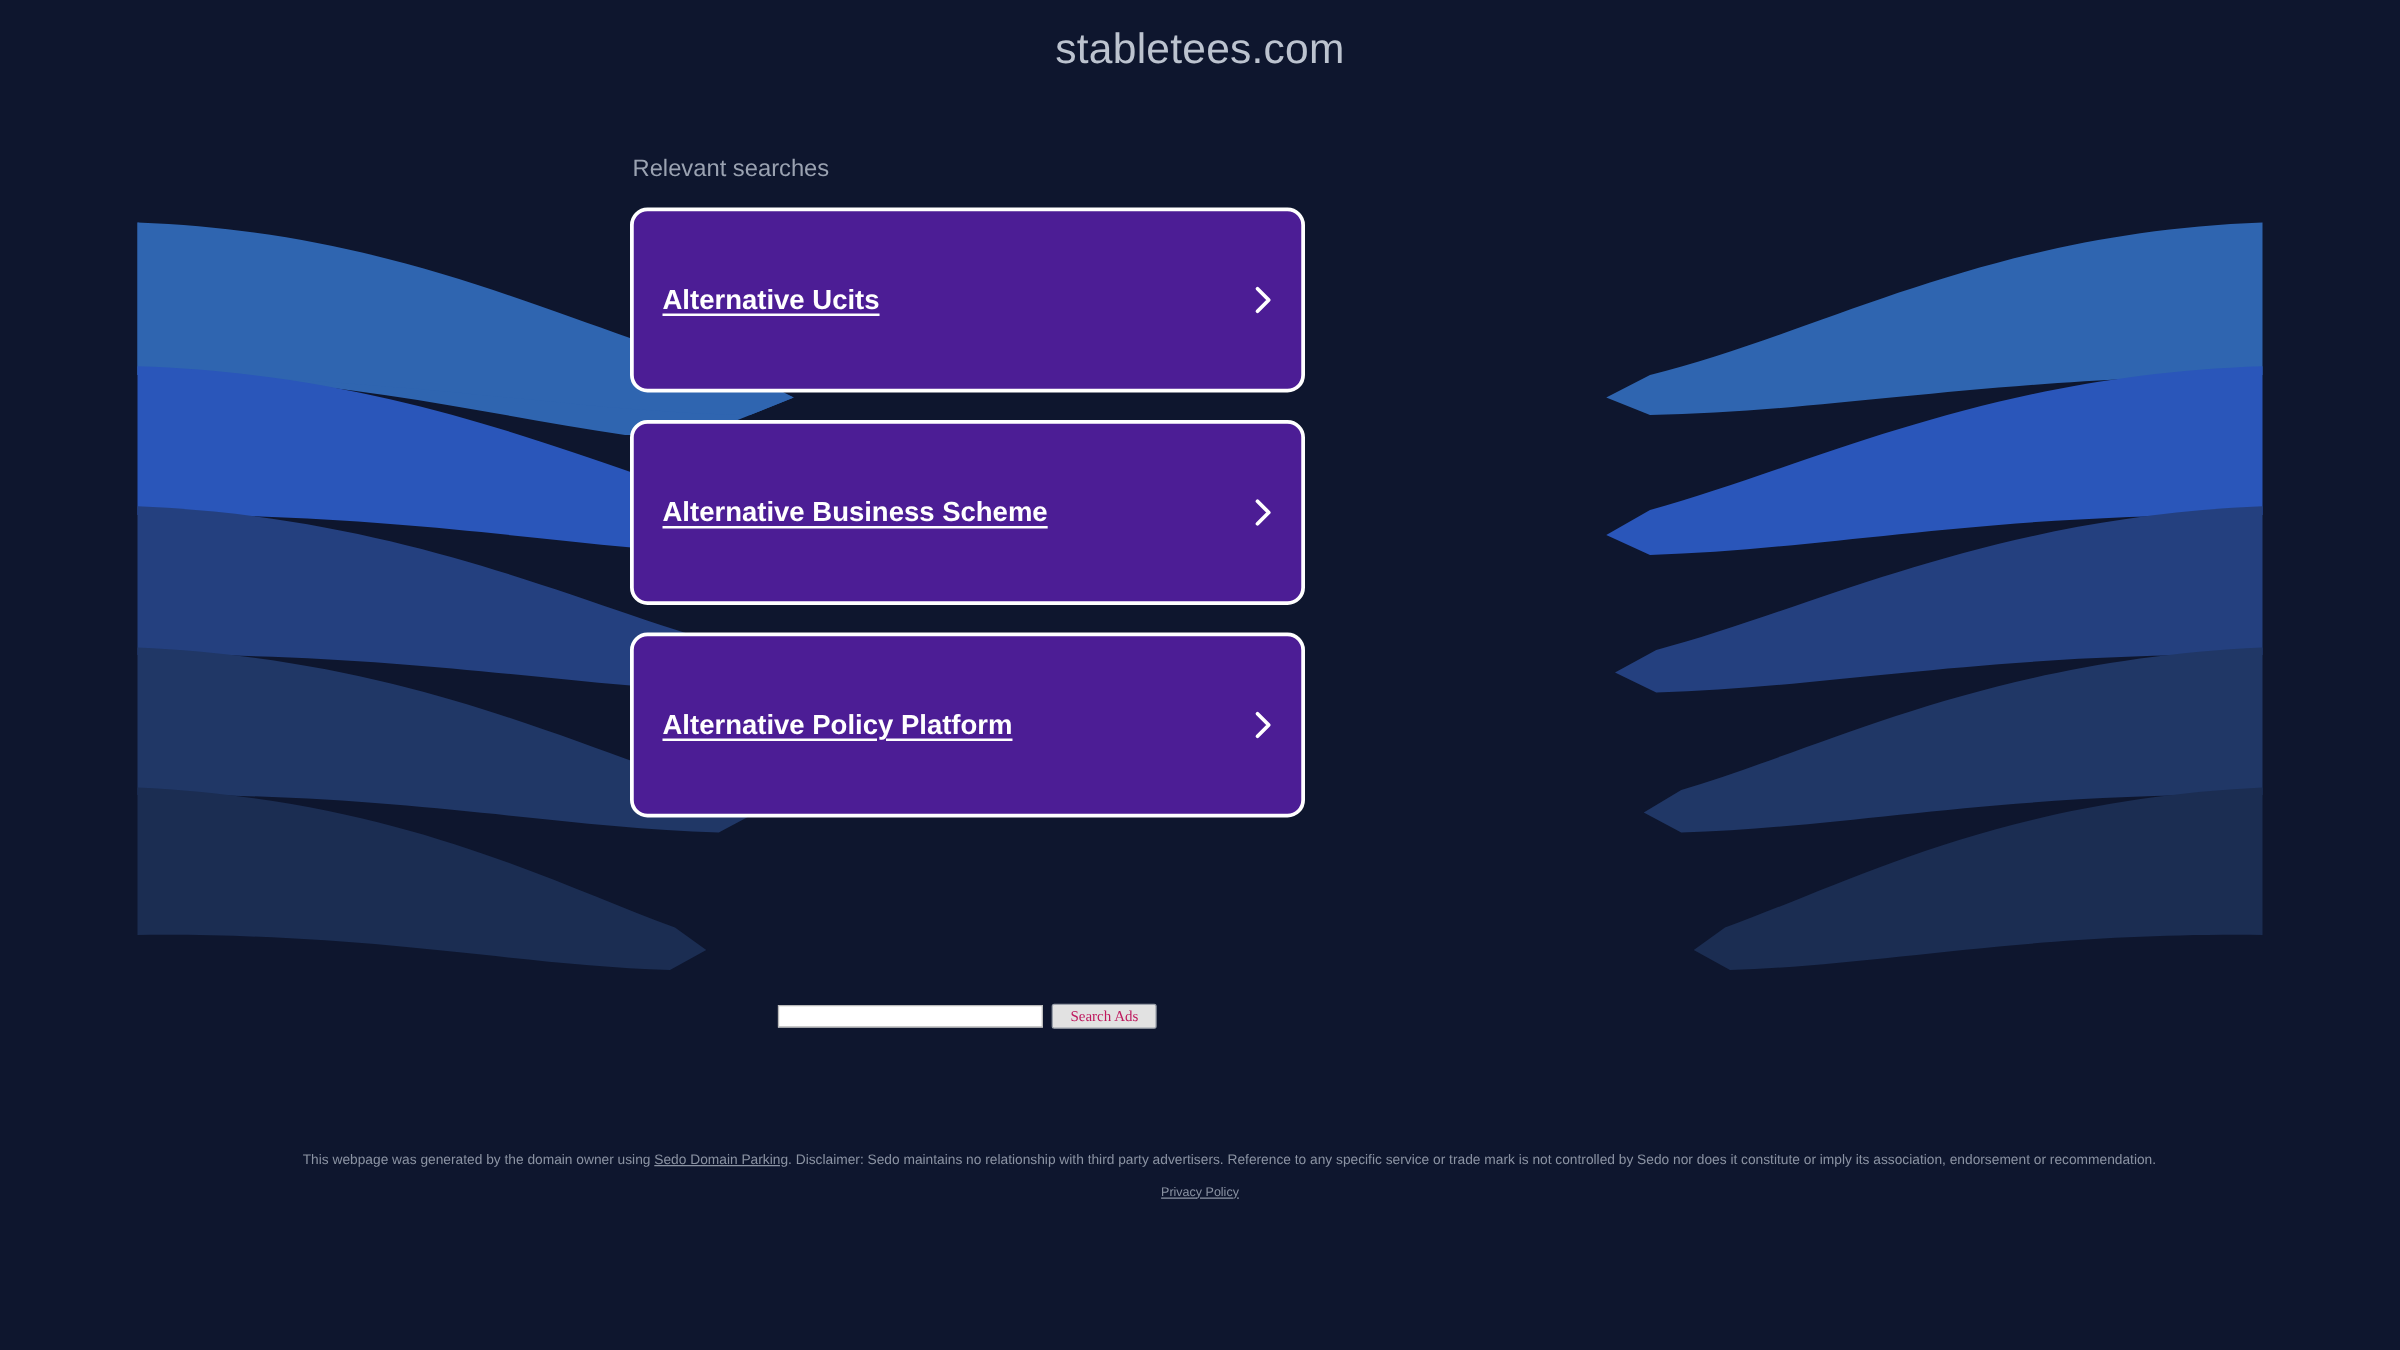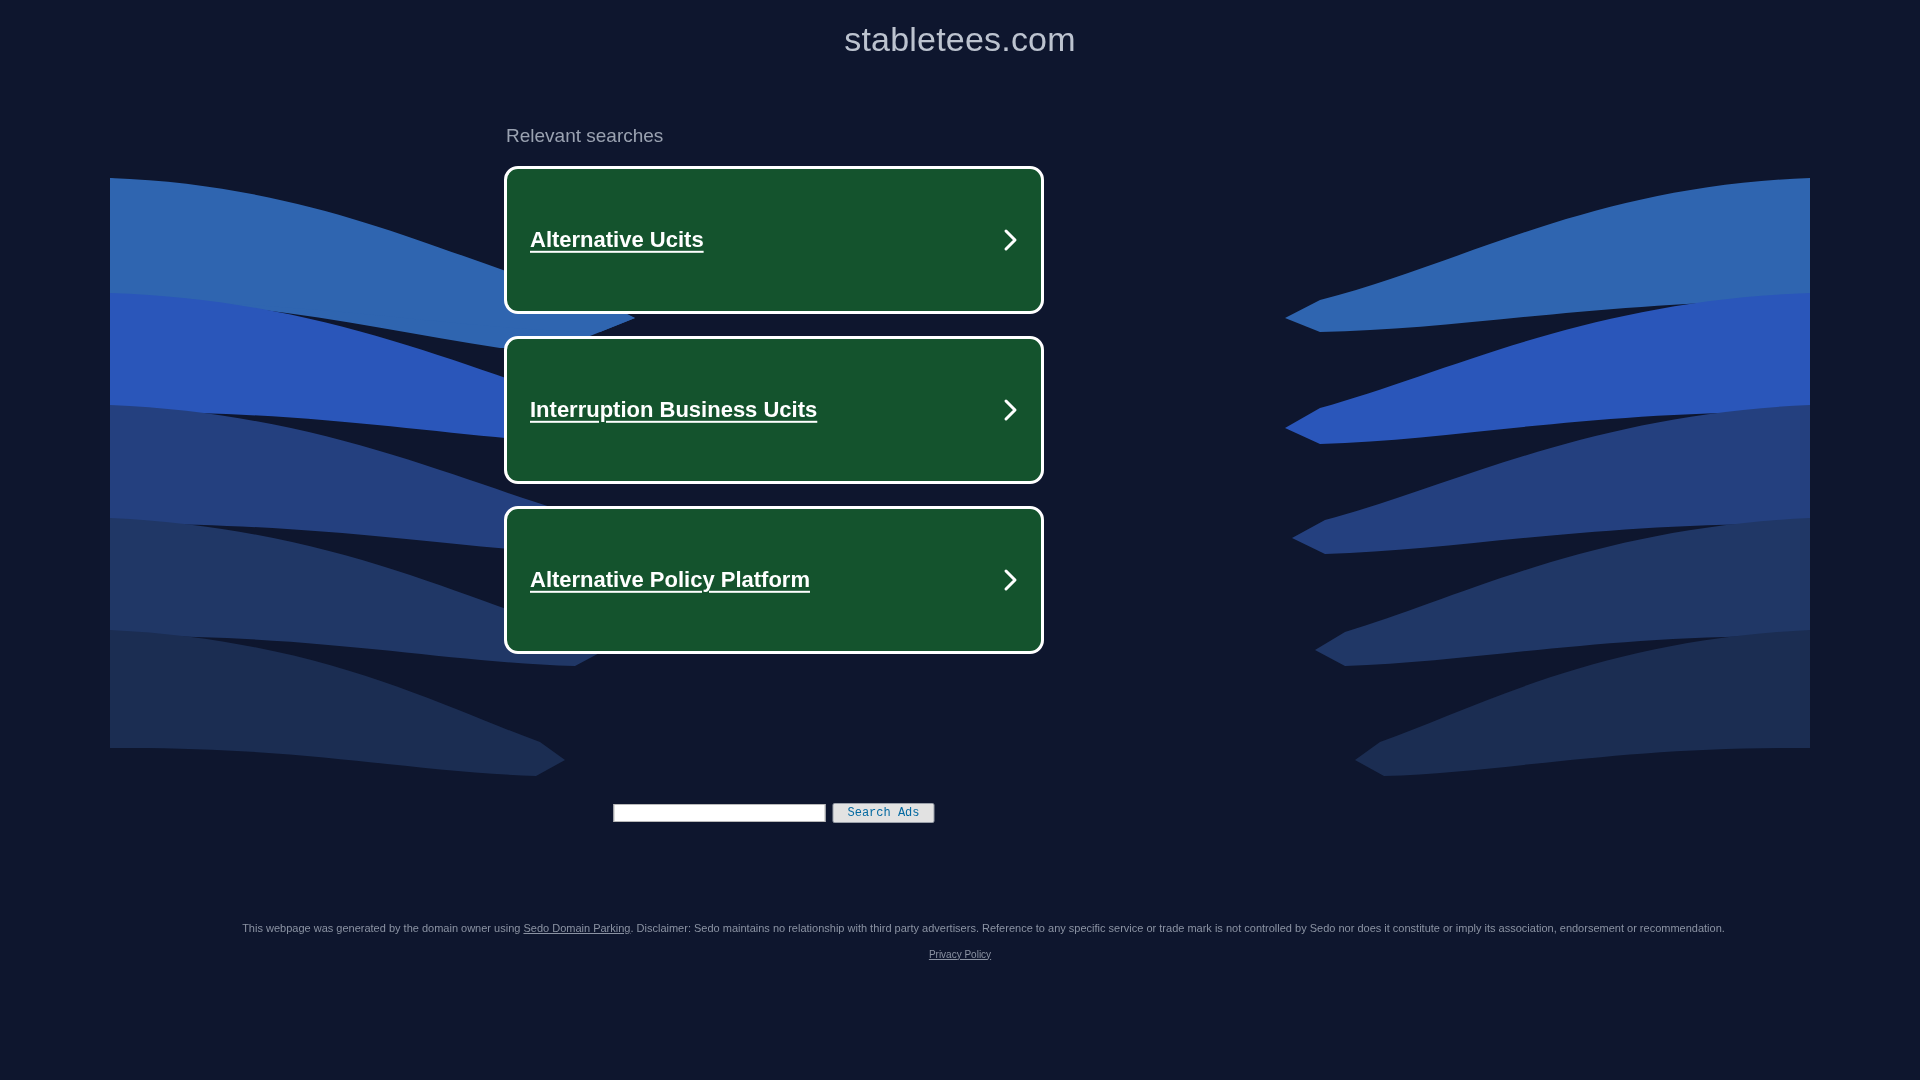--- a/index.html
+++ b/index.html
@@ -62,21 +62,21 @@
     font-weight: 400;
     padding-left: 2px;
     margin-bottom: 19px;
   }
 
   .ad-card {
     position: relative;
     display: block;
     width: 540px;
     height: 148px;
-    background: #14532d;
+    background: #4c1d95;
     border: 3px solid #ffffff;
     border-radius: 14px;
     margin-bottom: 22px;
     text-decoration: none;
     cursor: pointer;
     text-align: right;
   }
 
   .ad-card-text {
     position: absolute;
@@ -123,23 +123,23 @@
     font-size: 12px;
     color: #111111;
     padding: 0 3px;
   }
 
   .search-button {
     height: 20px;
     background: #e2e2e2;
     border: 1px solid #9aa0aa;
     border-radius: 2px;
-    font-family: Liberation Mono, monospace;
+    font-family: Liberation Serif, serif;
     font-size: 12px;
-    color: #0369a1;
+    color: #be185d;
     padding: 0 14px;
     cursor: pointer;
     white-space: nowrap;
   }
 
   
   .footer {
     position: absolute;
     top: 920px;
     left: 0;
@@ -200,21 +200,21 @@
     <a class="ad-card" href="#">
       <span class="ad-card-text">Alternative Ucits</span>
       <span class="ad-card-chevron">
         <svg viewBox="0 0 20 26" fill="none" xmlns="http://www.w3.org/2000/svg">
           <path d="M5 4 L14 13 L5 22" stroke="#ffffff" stroke-width="3" stroke-linecap="round" stroke-linejoin="round"></path>
         </svg>
       </span>
     </a>
 
     <a class="ad-card" href="#">
-      <span class="ad-card-text">Interruption Business Ucits</span>
+      <span class="ad-card-text">Alternative Business Scheme</span>
       <span class="ad-card-chevron">
         <svg viewBox="0 0 20 26" fill="none" xmlns="http://www.w3.org/2000/svg">
           <path d="M5 4 L14 13 L5 22" stroke="#ffffff" stroke-width="3" stroke-linecap="round" stroke-linejoin="round"></path>
         </svg>
       </span>
     </a>
 
     <a class="ad-card" href="#">
       <span class="ad-card-text">Alternative Policy Platform</span>
       <span class="ad-card-chevron">

